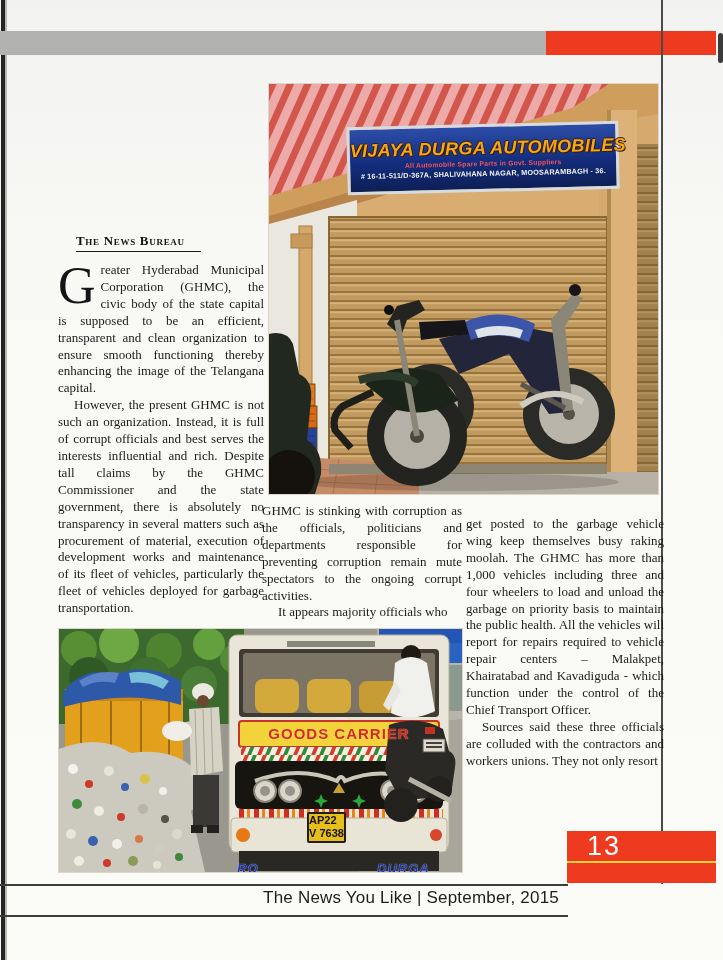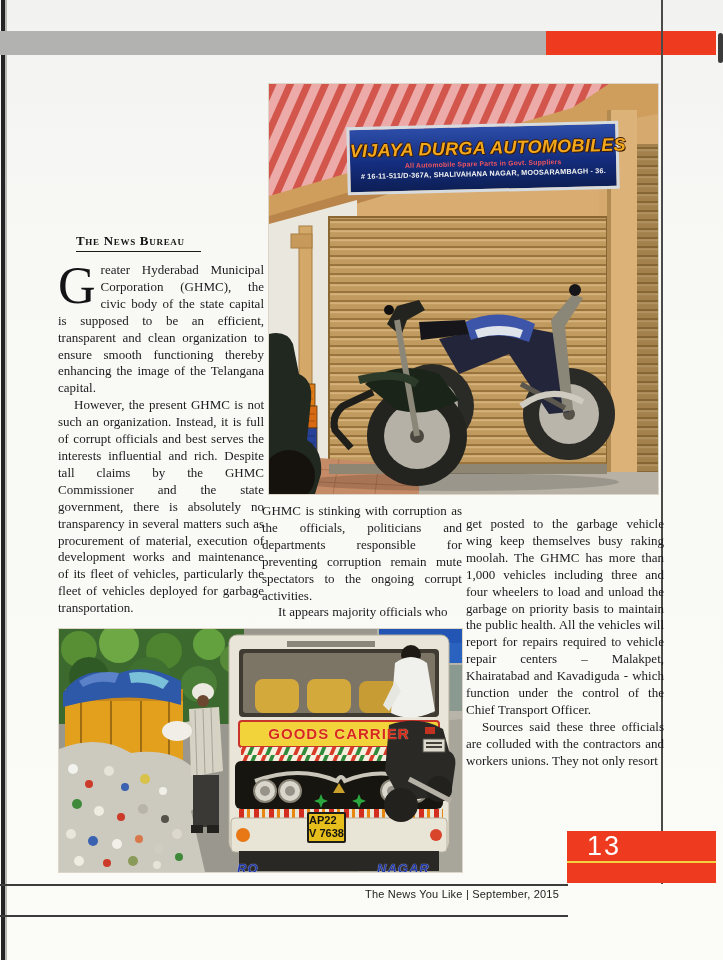--- a/index.html
+++ b/index.html
@@ -51,21 +51,21 @@
          border:2px solid #201e18;border-radius:2px;box-sizing:border-box;
          font-family:"Liberation Sans",sans-serif;font-weight:700;font-size:11px;line-height:13px;color:#15130e;}
   .bumper-word{position:absolute;top:197px;font-family:"Liberation Sans",sans-serif;
                font-weight:700;font-style:italic;font-size:13px;color:#2038a8;letter-spacing:1px;
                text-shadow:0 0 1px #ffffff;margin-top:35px;}
   .bumper-left{left:178px;} .bumper-right{left:318px;}
   
   .foot-line{position:absolute;left:0;width:568px;height:2px;background:#3c3c3c;}
   .foot-line1{top:884px;} .foot-line2{top:915px;}
   .journal{position:absolute;right:164px;top:888px;font-family:"Liberation Sans",sans-serif;
-           font-size:11px;color:#1d1d1d;letter-spacing:.2px;}
+           font-size:17px;color:#1d1d1d;letter-spacing:.2px;}
   .pageno-block{position:absolute;left:567px;top:831px;width:149px;height:52px;background:#ee3a1e;}
   .pageno-rule{position:absolute;left:0;top:30px;width:100%;height:2px;background:#f2d33e;}
   .pageno{position:absolute;left:20px;top:0px;font-family:"Liberation Sans",sans-serif;
           font-size:27px;letter-spacing:2px;color:#ffffff;}
 </style>
 </head>
 <body>
 
 <div class="page">
 
@@ -321,21 +321,21 @@
         <circle cx="380" cy="160" r="13" fill="#23211d"></circle>
         <path d="M350,150 L392,172" stroke="#b5b1a6" stroke-width="5"></path>
       </g>
     </svg>
     <div class="goods-banner">GOODS CARRIER</div>
     <div class="plate">
       <div>AP22</div>
       <div>V 7638</div>
     </div>
     <div class="bumper-word bumper-left">RO</div>
-    <div class="bumper-word bumper-right">NAGAR</div>
+    <div class="bumper-word bumper-right">DURGA</div>
   </div>
 
   <div class="foot-line foot-line1"></div>
   <div class="foot-line foot-line2"></div>
   <div class="journal">The News You Like | September, 2015</div>
   <div class="pageno-block">
     <span class="pageno">13</span>
     <div class="pageno-rule"></div>
   </div>
 

